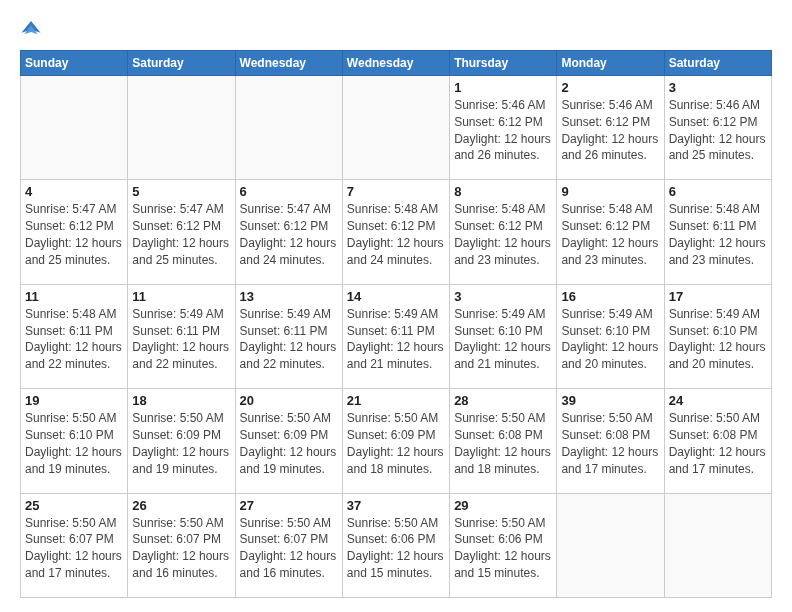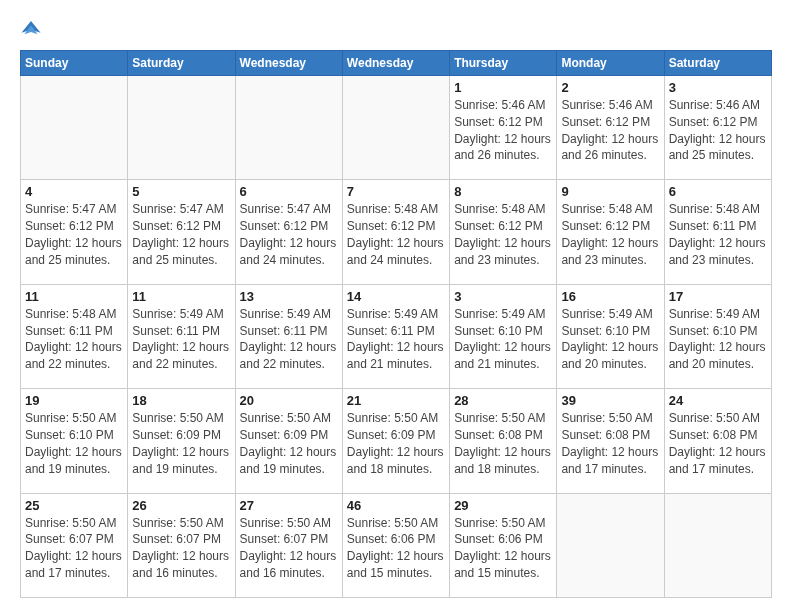--- a/index.html
+++ b/index.html
@@ -333,21 +333,21 @@
 and 16 minutes.</div>
           </td>
           <td>
             <span class="day-number">27</span>
             <div class="day-info" style="white-space: pre-line;">Sunrise: 5:50 AM
 Sunset: 6:07 PM
 Daylight: 12 hours
 and 16 minutes.</div>
           </td>
           <td>
-            <span class="day-number">46</span>
+            <span class="day-number">37</span>
             <div class="day-info" style="white-space: pre-line;">Sunrise: 5:50 AM
 Sunset: 6:06 PM
 Daylight: 12 hours
 and 15 minutes.</div>
           </td>
           <td>
             <span class="day-number">29</span>
             <div class="day-info" style="white-space: pre-line;">Sunrise: 5:50 AM
 Sunset: 6:06 PM
 Daylight: 12 hours

